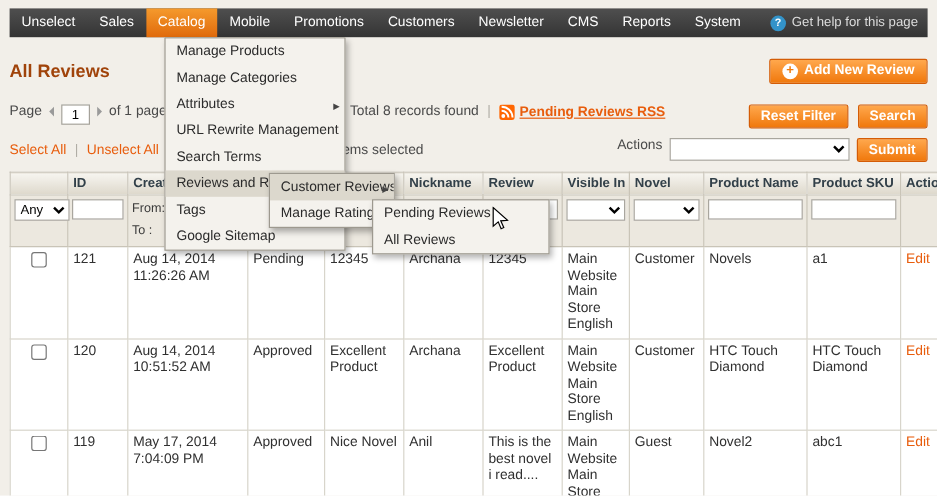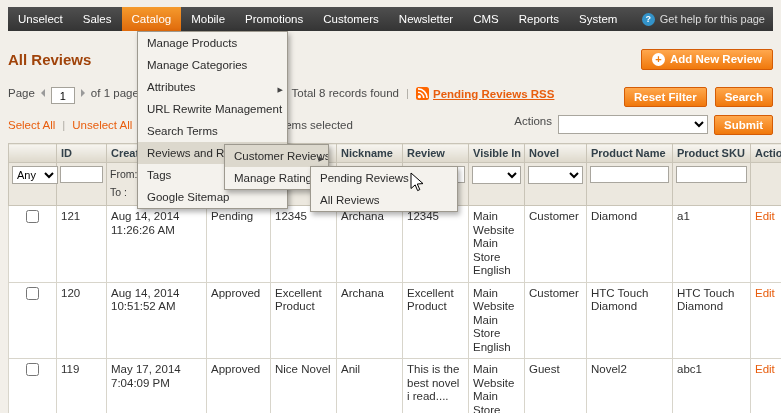--- a/index.html
+++ b/index.html
@@ -264,21 +264,21 @@
       <tr>
         <td class="data-cell cb-cell"><input type="checkbox" style=""></td>
         <td class="data-cell cell-right">121</td>
         <td class="data-cell">Aug 14, 2014 11:26:26 AM</td>
         <td class="data-cell">Pending</td>
         <td class="data-cell">12345</td>
         <td class="data-cell">Archana</td>
         <td class="data-cell">12345</td>
         <td class="data-cell">Main Website Main Store English</td>
         <td class="data-cell">Customer</td>
-        <td class="data-cell">Diamond</td>
+        <td class="data-cell">Novels</td>
         <td class="data-cell cell-right">a1</td>
         <td class="data-cell"><span class="edit-link">Edit</span></td>
       </tr>
       <tr>
         <td class="data-cell cb-cell"><input type="checkbox" style=""></td>
         <td class="data-cell cell-right">120</td>
         <td class="data-cell">Aug 14, 2014 10:51:52 AM</td>
         <td class="data-cell">Approved</td>
         <td class="data-cell">Excellent Product</td>
         <td class="data-cell">Archana</td>

